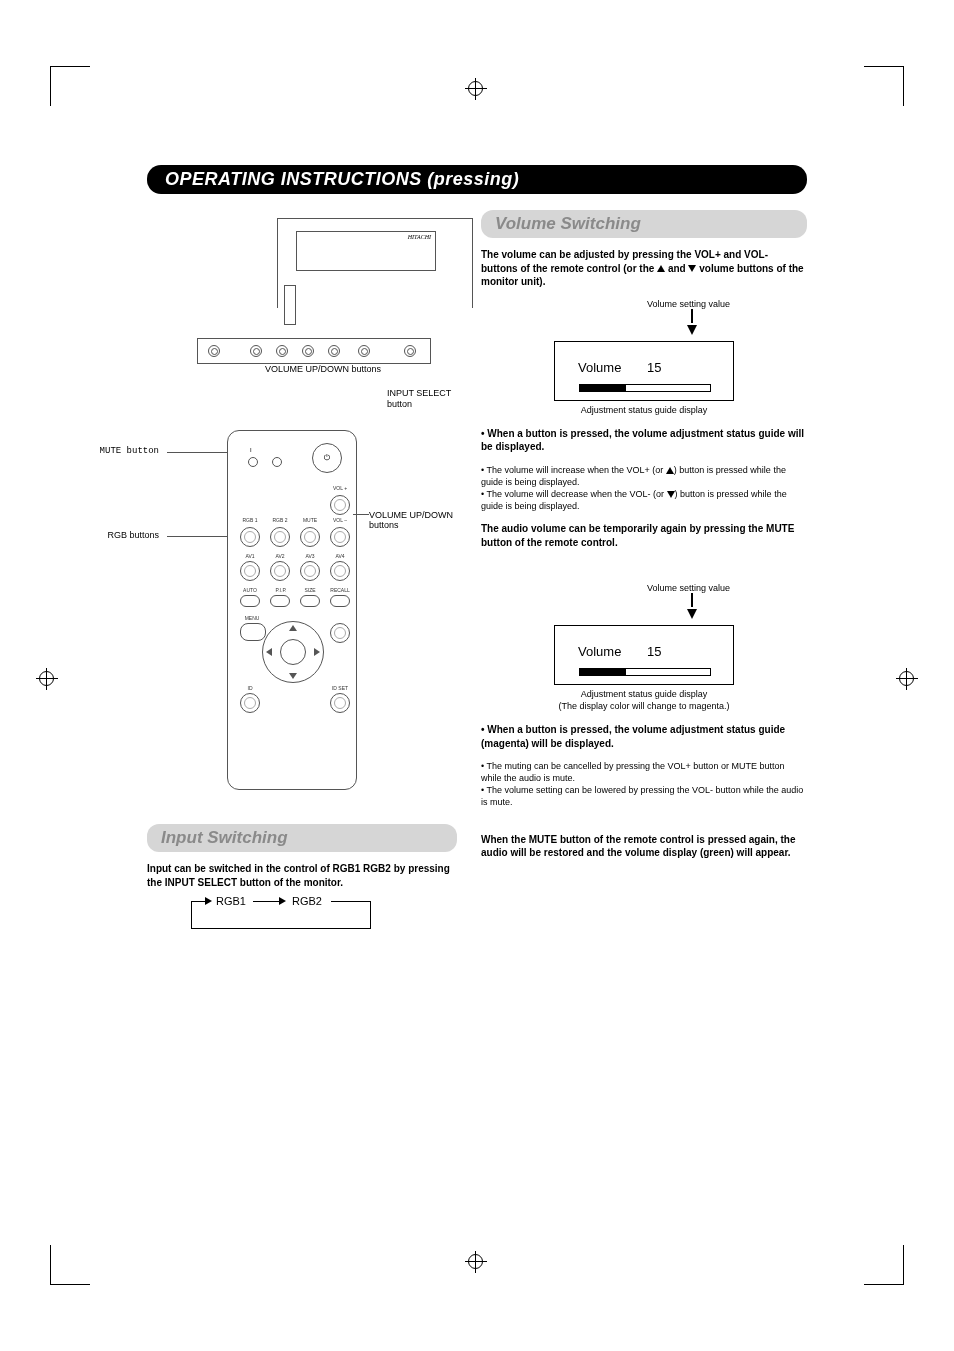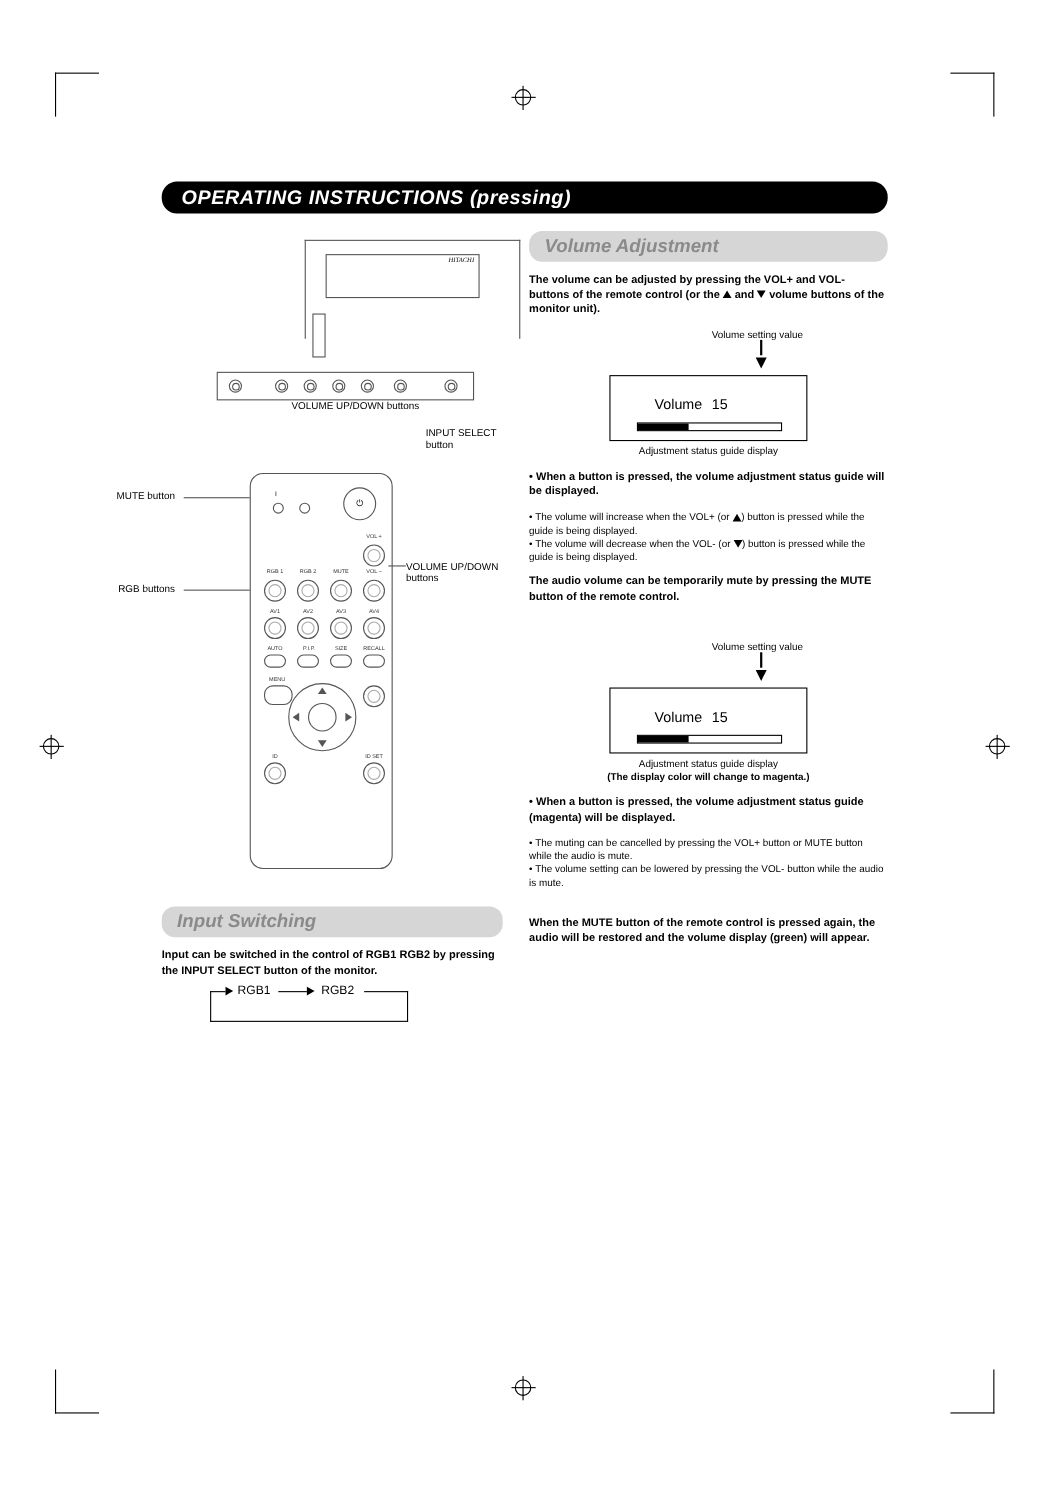--- a/index.html
+++ b/index.html
@@ -8,21 +8,21 @@
     .title-bar { background: #000; color: #fff; border-radius: 14px; padding: 4px 18px; font-weight: 900; font-size: 18px; font-style: italic; letter-spacing: 0.5px; }
     .columns { display: flex; gap: 24px; margin-top: 16px; }
     .col { flex: 1; min-width: 0; }
     .col-left { flex: 0 0 310px; }
     .col-right { flex: 1; }
     .section-header { background: #d6d6d6; color: #8a8a8a; border-radius: 12px; padding: 4px 14px; font-weight: 900; font-style: italic; font-size: 17px; margin-bottom: 10px; }
     .body-text { font-size: 10px; line-height: 1.35; margin-bottom: 10px; }
     .bold { font-weight: 700; }
     .sub-list { font-size: 9px; line-height: 1.35; margin-left: 0; margin-bottom: 10px; }
     .status-display { border: 1px solid #000; width: 180px; height: 60px; margin: 6px auto 4px; position: relative; }
-    .status-label { font-size: 13px; position: absolute; left: 40px; top: 18px; }
+    .status-label { font-size: 13px; position: absolute; left: 23px; top: 18px; }
     .status-value { font-size: 13px; position: absolute; left: 92px; top: 18px; }
     .bar-track { position: absolute; left: 24px; top: 42px; width: 132px; height: 8px; border: 1px solid #000; }
     .bar-fill { background: #000; height: 100%; width: 35%; }
     .caption { text-align: center; font-size: 9px; margin-bottom: 12px; }
     .caption-sub { font-size: 9px; text-align: center; }
     .arrow-down { width: 0; height: 0; border-left: 5px solid transparent; border-right: 5px solid transparent; border-top: 10px solid #000; margin: 2px auto; }
     .arrow-stem { width: 2px; height: 14px; background: #000; margin: 0 auto; }
     .pointer-label { font-size: 9px; text-align: center; }
     .vol-indicator { margin: 0 auto 0; width: 180px; }
     .monitor-diagram { margin: 8px 0 6px 80px; }
@@ -78,21 +78,21 @@
     .dpad .tri { position: absolute; width: 0; height: 0; }
     .dpad .up { left: 27px; top: 4px; border-left: 4px solid transparent; border-right: 4px solid transparent; border-bottom: 6px solid #555; }
     .dpad .down { left: 27px; bottom: 4px; border-left: 4px solid transparent; border-right: 4px solid transparent; border-top: 6px solid #555; }
     .dpad .left { top: 27px; left: 4px; border-top: 4px solid transparent; border-bottom: 4px solid transparent; border-right: 6px solid #555; }
     .dpad .right { top: 27px; right: 4px; border-top: 4px solid transparent; border-bottom: 4px solid transparent; border-left: 6px solid #555; }
     .row4 .b1 { left: 12px; top: 262px; }
     .row4 .b4 { left: 102px; top: 262px; }
     .tiny-label { font-size: 5px; position: absolute; color: #333; text-align: center; }
     .callout-line { position: absolute; background: #555; }
     .remote-label { position: absolute; font-size: 9px; }
-    .rlabel-mute { left: -48px; top: 16px; width: 60px; text-align: right; }
+    .rlabel-mute { left: -48px; top: 16px; width: 60px; text-align: right; font-family: Liberation Mono, monospace; }
     .rlabel-rgb { left: -48px; top: 100px; width: 60px; text-align: right; }
     .rlabel-vol { left: 222px; top: 80px; width: 88px; }
     .flow-diagram { margin: 12px 0 0 44px; position: relative; height: 40px; font-size: 11px; }
     .flow-box { position: absolute; width: 180px; height: 28px; border: 1px solid #000; border-top: none; }
     .flow-text1 { position: absolute; left: 22px; top: -6px; background: transparent; padding: 0 3px; }
     .flow-text2 { position: absolute; left: 98px; top: -6px; background: transparent; padding: 0 3px; }
     .flow-arrow-r { position: absolute; width: 0; height: 0; border-top: 4px solid transparent; border-bottom: 4px solid transparent; border-left: 7px solid #000; }
     .fa1 { left: 14px; top: -4px; }
     .fa2 { left: 88px; top: -4px; }
     .flow-line { position: absolute; height: 1px; background: #000; }
@@ -254,21 +254,21 @@
         <div class="flow-arrow-r fa1"></div>
         <span class="flow-text1">RGB1</span>
         <div class="flow-line fl-top1"></div>
         <div class="flow-arrow-r fa2"></div>
         <span class="flow-text2">RGB2</span>
         <div class="flow-line fl-top2"></div>
       </div>
     </div>
 
     <div class="col col-right">
-      <div class="section-header">Volume Adjustment</div>
+      <div class="section-header">Volume Switching</div>
       <div class="body-text bold">
         <span>The volume can be adjusted by pressing the VOL+ and VOL- buttons of the remote control (or the </span><span class="tri-up"></span><span> and </span><span class="tri-down"></span><span> volume buttons of the monitor unit).</span>
       </div>
 
       <div class="vol-indicator">
         <div class="pointer-label" style="text-align:right; padding-right:4px;">Volume setting value</div>
         <div style="margin-left:96px;">
           <div class="arrow-stem"></div>
           <div class="arrow-down"></div>
         </div>
@@ -281,39 +281,39 @@
           </div>
       </div>
       <div class="caption">Adjustment status guide display</div>
 
       <div class="body-text bold">• When a button is pressed, the volume adjustment status guide will be displayed.</div>
       <div class="sub-list">
         <div><span>• The volume will increase when the VOL+ (or </span><span class="tri-up"></span><span>) button is pressed while the guide is being displayed.</span></div>
         <div><span>• The volume will decrease when the VOL- (or </span><span class="tri-down"></span><span>) button is pressed while the guide is being displayed.</span></div>
       </div>
 
-      <div class="body-text bold">The audio volume can be temporarily mute by pressing the MUTE button of the remote control.</div>
+      <div class="body-text bold">The audio volume can be temporarily again by pressing the MUTE button of the remote control.</div>
 
       <div style="height:24px;"></div>
       <div class="vol-indicator">
         <div class="pointer-label" style="text-align:right; padding-right:4px;">Volume setting value</div>
         <div style="margin-left:96px;">
           <div class="arrow-stem"></div>
           <div class="arrow-down"></div>
         </div>
       </div>
       <div class="status-display">
         <span class="status-label">Volume</span>
         <span class="status-value">15</span>
         <div class="bar-track">
             <div class="bar-fill"></div>
           </div>
       </div>
       <div class="caption" style="margin-bottom:2px;">Adjustment status guide display</div>
-      <div class="caption-sub" style="margin-bottom:12px;font-weight:bold;">(The display color will change to magenta.)</div>
+      <div class="caption-sub" style="margin-bottom:12px;">(The display color will change to magenta.)</div>
 
       <div class="body-text bold">• When a button is pressed, the volume adjustment status guide (magenta) will be displayed.</div>
       <div class="sub-list">
         <div>• The muting can be cancelled by pressing the VOL+ button or MUTE button while the audio is mute.</div>
         <div>• The volume setting can be lowered by pressing the VOL- button while the audio is mute.</div>
       </div>
 
       <div style="height:14px;"></div>
       <div class="body-text bold">When the MUTE button of the remote control is pressed again, the audio will be restored and the volume display (green) will appear.</div>
     </div>

